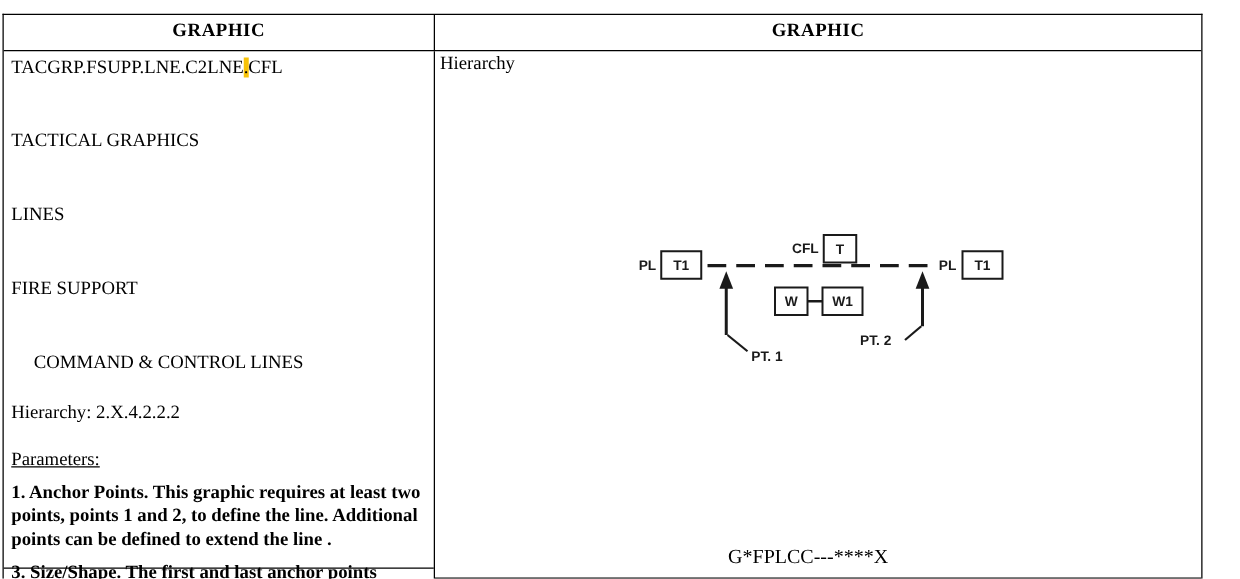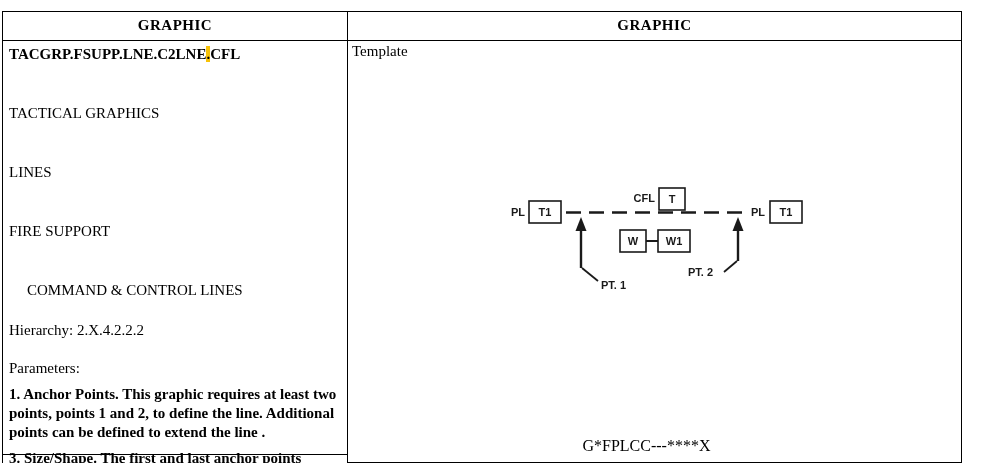--- a/index.html
+++ b/index.html
@@ -14,28 +14,28 @@
   .hcell{ font-weight:bold; font-size:15px; letter-spacing:.5px; text-align:center; padding-top:5px; }
   .hcell.left{ width:345px; border-right:1px solid #000; }
   .hcell.right{ flex:1; }
 
   .body-row{ display:flex; height:422px; }
   .gcol{ width:345px; border-right:1px solid #000; height:422px; }
   .gcell{
     height:414px; border-bottom:1px solid #000;
     padding:4px 5px 0 6px; font-size:15px; line-height:19px;
   }
-  .title{ font-weight:bold; margin-bottom:23px; }
+  .title{ font-weight:normal; margin-bottom:23px; }
   .hl{ background:#f7c208; }
   .hier-line{ white-space:nowrap;margin-top:40px; }
   .ind-1{ padding-left:18px; }
   .ind-2{ padding-left:34px; }
   .hierarchy{ margin-top:21px;font-family:Liberation Serif, serif; }
   .params{ margin-top:19px; }
-  .params span{ }
+  .params span{ text-decoration:underline; }
   .para{ margin-top:7px;font-weight:bold; }
 
   .icell{ flex:1; position:relative; height:422px; border-bottom:1px solid #000; }
   .template-label{ position:absolute; left:4px; top:2px; font-size:15px; }
   .diagram-svg{ position:absolute; left:0; top:0; }
   .diagram-svg text{
     font-family:"Liberation Sans", sans-serif; font-weight:bold; font-size:11px; fill:#1a1a1a;
   }
   .sidc{
     position:absolute; left:0; right:16px; bottom:7px; text-align:center;
@@ -68,21 +68,21 @@
         <div class="hierarchy">Hierarchy: 2.X.4.2.2.2</div>
 
         <div class="params"><span>Parameters:</span></div>
 
         <div class="para">1. Anchor Points. This graphic requires at least two points, points 1 and 2, to define the line. Additional points can be defined to extend the line .</div>
         <div class="para">3. Size/Shape. The first and last anchor points determine the length of the line. The end-of line information will typically be posted at the ends of the line as it is displayed on the screen.</div>
       </div>
     </div>
 
     <div class="icell">
-      <div class="template-label">Template</div>
+      <div class="template-label">Hierarchy</div>
 
       <svg class="diagram-svg" width="627" height="422" viewBox="0 0 627 422">
 
         <line x1="218" y1="171.5" x2="400" y2="171.5" stroke="#1a1a1a" stroke-width="2.6" stroke-dasharray="15 8"></line>
 
         <text x="177" y="175" text-anchor="end">PL</text>
         <rect x="181" y="160" width="32" height="22" fill="#fff" stroke="#1a1a1a" stroke-width="1.6"></rect>
         <text x="197" y="175" text-anchor="middle">T1</text>
 
         <text x="307" y="161" text-anchor="end">CFL</text>

